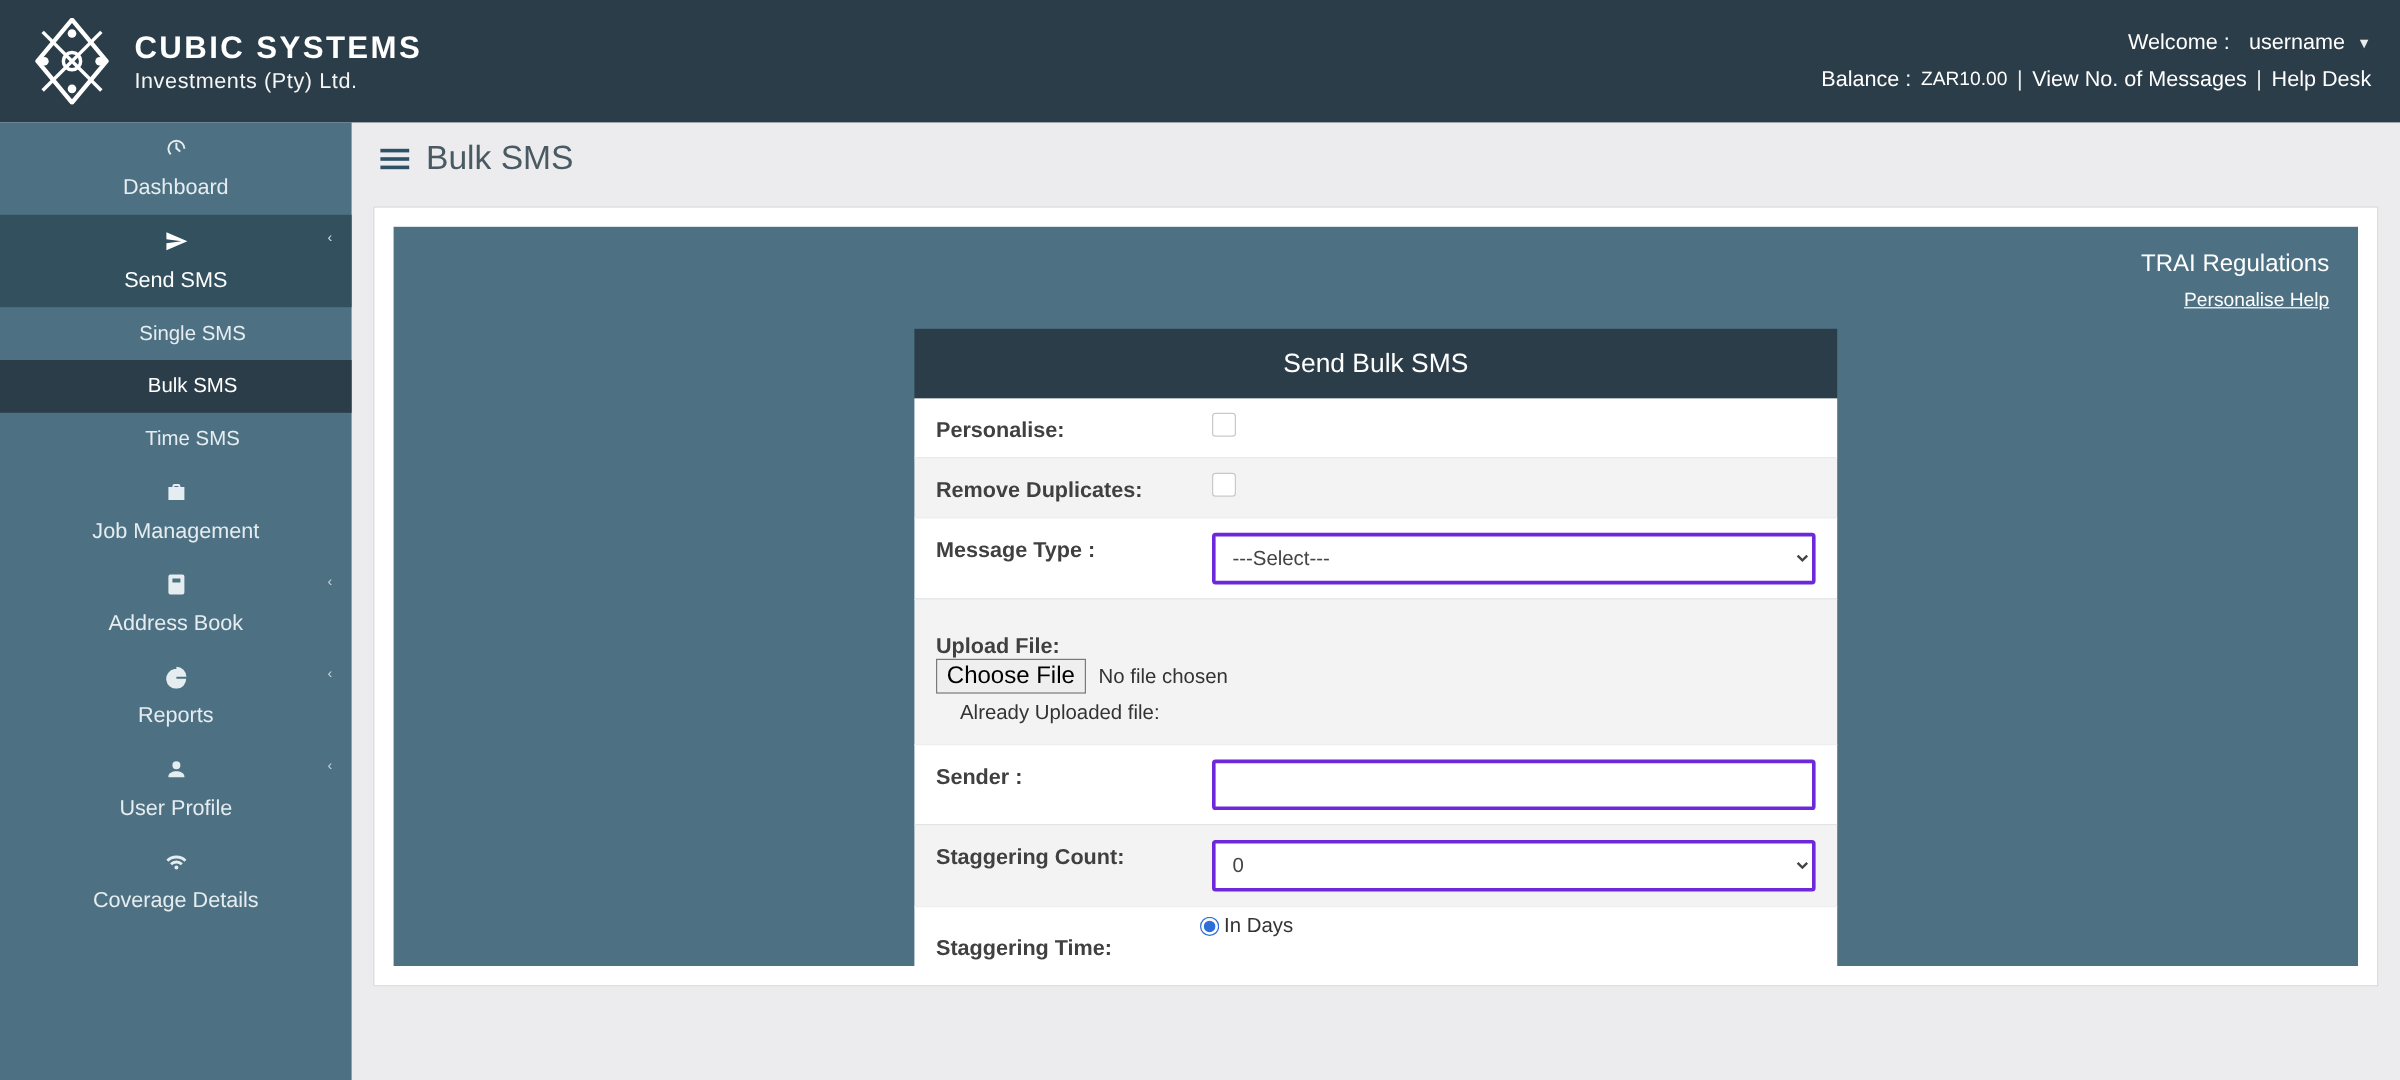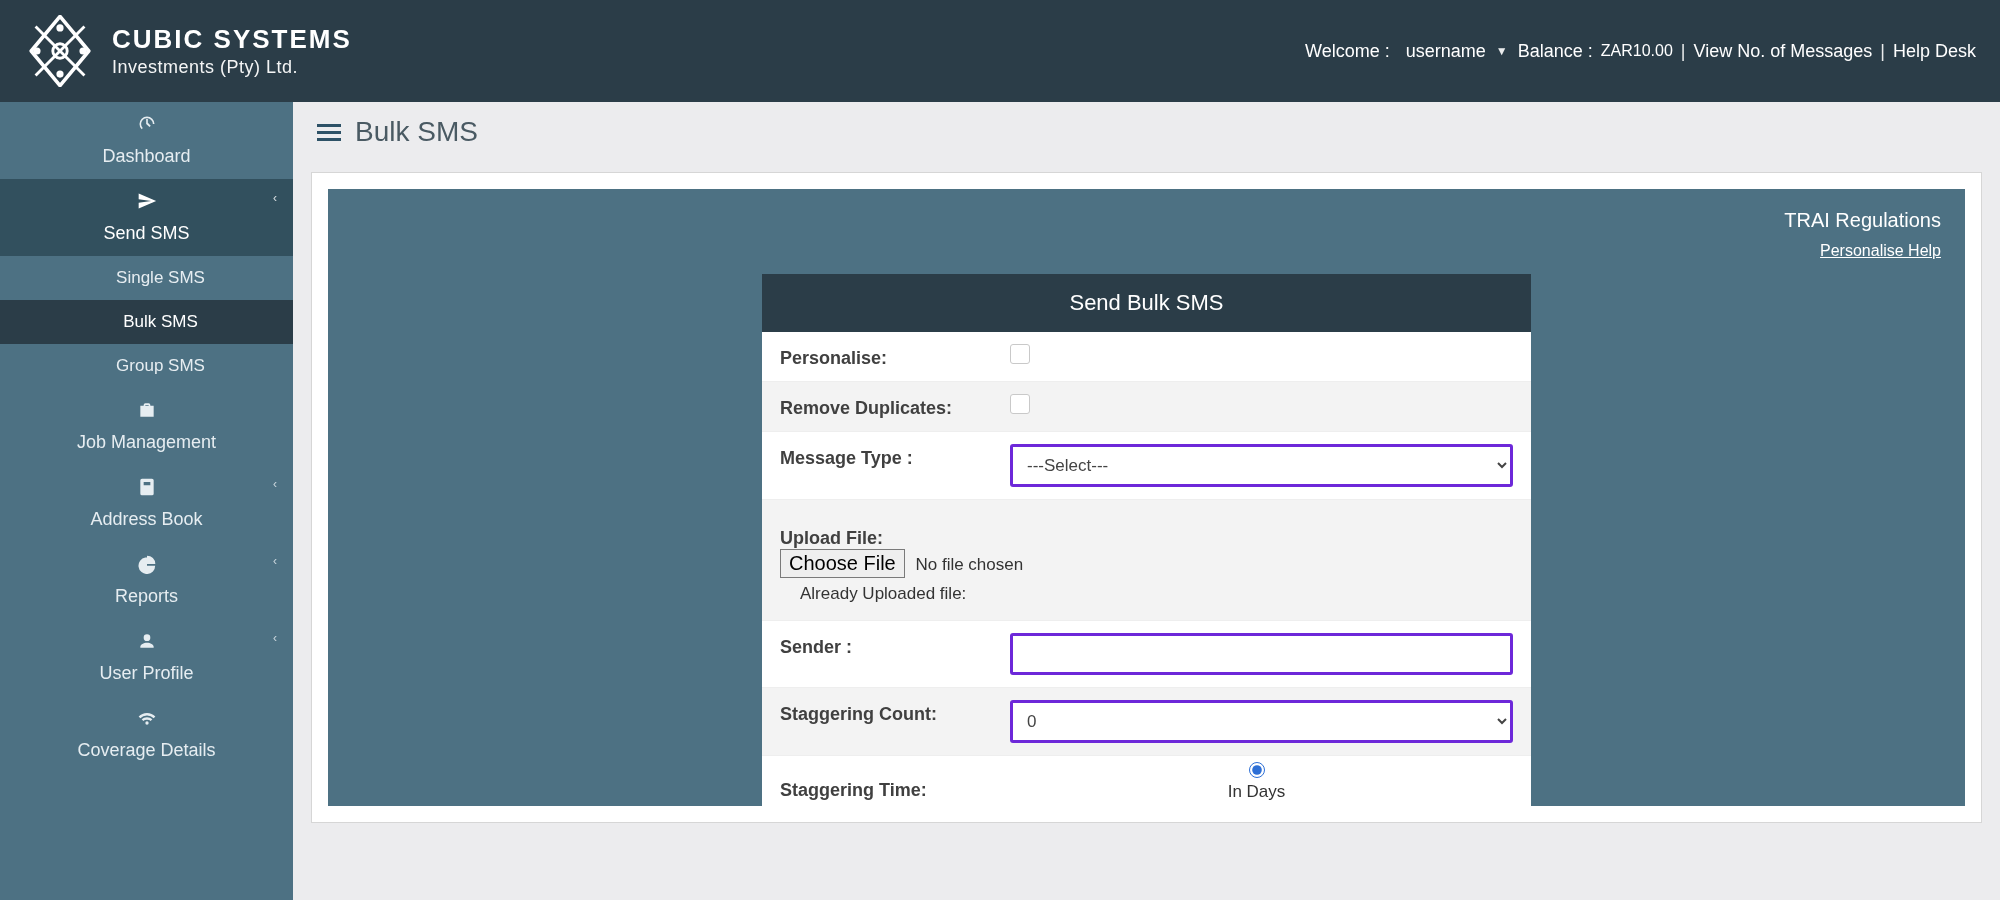--- a/index.html
+++ b/index.html
@@ -20,21 +20,21 @@
   .brand .titles .line1 {
     font-size: 26px; font-weight: 700; letter-spacing: 2px;
   }
   .brand .titles .line2 {
     font-size: 18px; font-weight: 300; letter-spacing: 0.5px; opacity: 0.95;
     margin-top: 2px;
   }
   .top-right {
     text-align: right;
     display: flex;
-    flex-direction: row;
+    flex-direction: column;
     gap: 10px;
   }
   .welcome-line { font-size: 18px; display: flex; justify-content: flex-end; align-items: center; gap: 16px; }
   .welcome-line .uname { font-weight: 400; }
   .welcome-line .chev { font-size: 12px; opacity: 0.9; }
   .balance-line { font-size: 18px; display: flex; justify-content: flex-end; align-items: center; gap: 8px; }
   .balance-line .bal-v { font-size: 16px; }
   .balance-line .link { color: #fff; cursor: pointer; }
   .balance-line .sep { opacity: 0.9; }
 
@@ -107,21 +107,21 @@
   .form-card select, .form-card input[type="text"] {
     width: 100%; font-size: 17px; padding: 8px 10px;
     border: 3px solid #6d28d9; border-radius: 3px; background: #fff; color: #444;
   }
   .file-btn {
     display:inline-block; border:1px solid #7a7a7a; background:#efefef; color:#000;
     padding: 2px 8px; font-size: 20px;
   }
   .file-status { margin-left: 6px; font-size: 17px; color:#333; }
   .already { margin-top: 6px; font-size: 17px; color:#333;margin-left:20px; }
-  .radio-line { display:flex; align-items:center; gap:4px; font-size:17px; color:#333;flex-direction:column; }
+  .radio-line { display:flex; align-items:center; gap:4px; font-size:17px; color:#333; }
   .radio-line input[type="radio"] { width: 16px; height: 16px; accent-color: #2d6fd6; }
   .row.no-border { border-top: none; }
   .row.tight { padding-bottom: 4px; }
   .row.partial { border-top: 1px solid #eee; }
 </style>
 </head>
 <body>
 
 <div class="topbar">
   <div class="brand">
@@ -176,21 +176,21 @@
       <span>Send SMS</span>
       <span class="chev-r">‹</span>
     </div>
     <div class="nav-item sub">
       <span>Single SMS</span>
     </div>
     <div class="nav-item sub selected">
       <span>Bulk SMS</span>
     </div>
     <div class="nav-item sub">
-      <span>Group SMS</span>
+      <span>Time SMS</span>
     </div>
     <div class="nav-item">
       <svg class="icon" viewBox="0 0 24 24">
           <path d="M10 4h4a2 2 0 0 1 2 2v1h4v13H4V7h4V6a2 2 0 0 1 2-2zm0 3h4V6h-4v1z"></path>
         </svg>
       <span>Job Management</span>
     </div>
     <div class="nav-item">
       <svg class="icon" viewBox="0 0 24 24">
           <path d="M6 2h12a2 2 0 0 1 2 2v16a2 2 0 0 1-2 2H6a2 2 0 0 1-2-2V4a2 2 0 0 1 2-2zm2 4v4h8V6H8z"></path>

